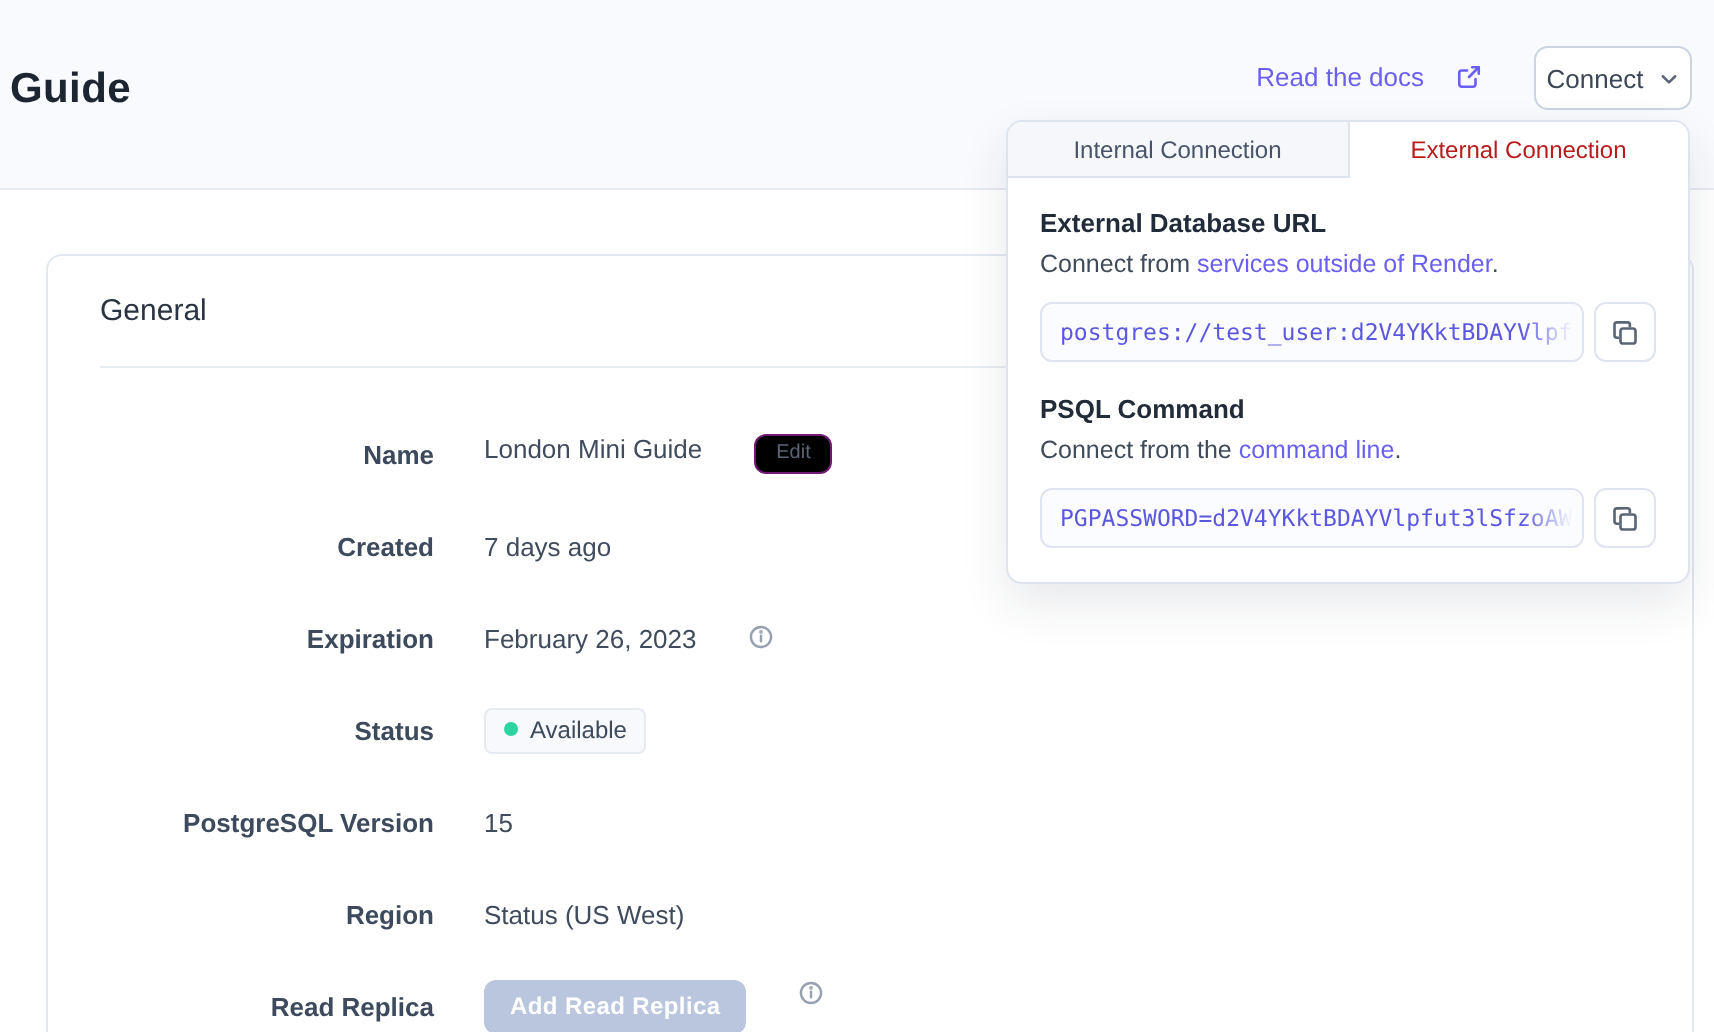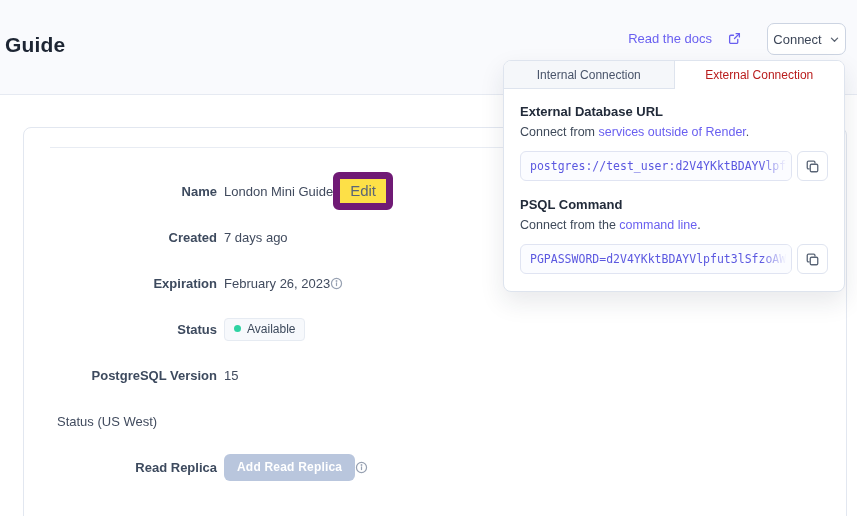--- a/index.html
+++ b/index.html
@@ -40,27 +40,27 @@
   .card-divider {
     margin-top:19px; border-bottom:1px solid #e8ecf3;
   }
   .rows { padding-top:30px; }
   .row { display:flex; align-items:center; height:26px; margin-bottom:20px; }
   .row-label {
     width:167px; text-align:right; flex:none;
     font-size:13px; font-weight:600; color:#3d4a5e;
   }
   .row-value {
-    margin-left:7px; display:flex; align-items:center; gap:0;
+    margin-left:25px; display:flex; gap:26px;
     font-size:13px; color:#414b5e;
   }
   .edit-btn {
     display:inline-block; padding:3px 10px 4px;
-    background:#fde047; border:7px solid #701a75; border-radius:6px;
-    font-size:15px; color:#5b6576; cursor:pointer;
+    background:#000000; border:1px solid #701a75; border-radius:6px;
+    font-size:10px; color:#5b6576; cursor:pointer;
   }
   .status-badge {
     display:inline-flex; align-items:center; gap:6px;
     padding:3px 9px 4px; background:#f7f9fc; border:1px solid #e6ebf2;
     border-radius:4px; font-size:12px; color:#3d4a5c;
   }
   .status-dot { width:7px; height:7px; border-radius:50%; background:#2ed3a2; }
   .disabled-btn {
     display:inline-block; padding:6px 13px 7px;
     background:#b9c6dd; border:none; border-radius:6px;
@@ -132,20 +132,21 @@
     <span>Connect</span>
     <span class="info-ic" style="color:#5b6472">
       <svg width="11" height="11" viewBox="0 0 16 16" fill="none" stroke="currentColor" stroke-width="1.8" stroke-linecap="round" stroke-linejoin="round">
         <polyline points="3.5,6 8,10.5 12.5,6"></polyline>
       </svg>
     </span>
   </button>
 </div>
 
 <div class="card">
+  <div class="card-title">General</div>
   <div class="card-divider"></div>
 
   <div class="rows">
 
     <div class="row">
       <div class="row-label">Name</div>
       <div class="row-value">
         <span>London Mini Guide</span>
         <button class="edit-btn">Edit</button>
       </div>
@@ -183,20 +184,21 @@
     </div>
 
     <div class="row">
       <div class="row-label">PostgreSQL Version</div>
       <div class="row-value">
           <span>15</span>
         </div>
     </div>
 
     <div class="row">
+      <div class="row-label">Region</div>
       <div class="row-value">
           <span>Status (US West)</span>
         </div>
     </div>
 
     <div class="row">
       <div class="row-label">Read Replica</div>
       <div class="row-value">
         <button class="disabled-btn" disabled="">Add Read Replica</button>
         <span class="info-ic">

